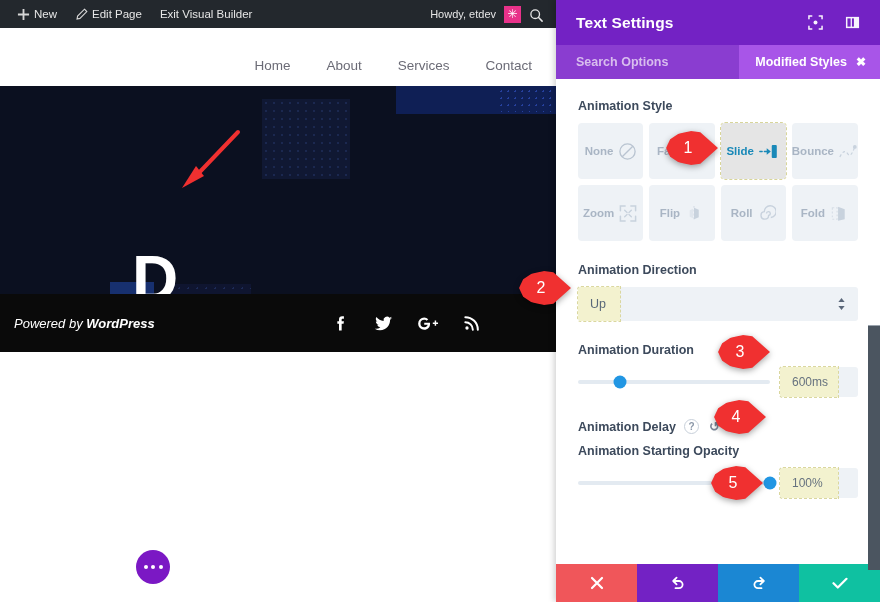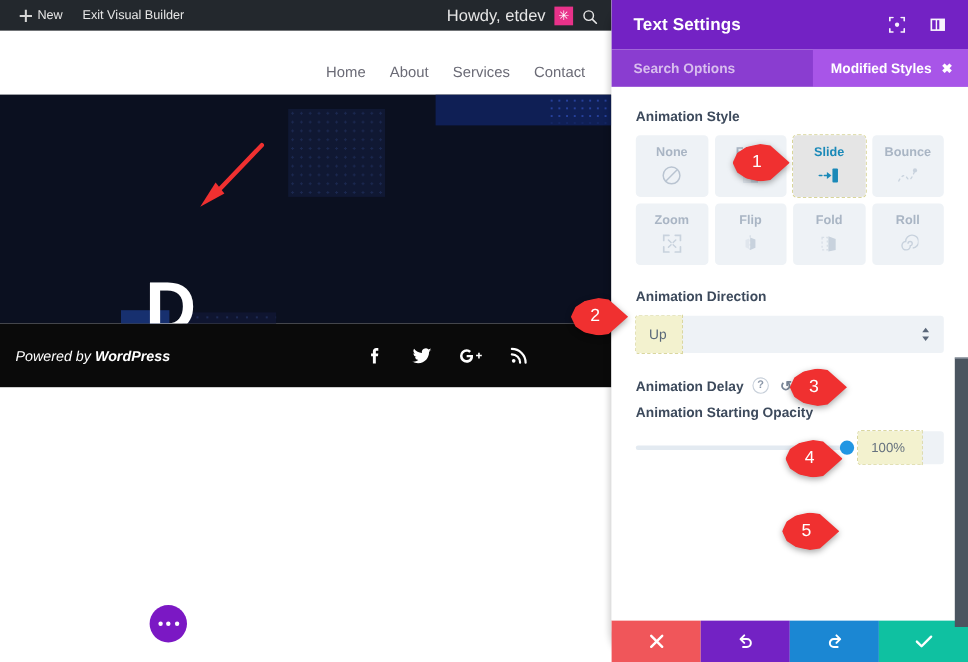--- a/index.html
+++ b/index.html
@@ -22,34 +22,34 @@
     display: flex; align-items: center; font-size: 11.5px;
     padding: 0 8px; white-space: nowrap;
   }
   .wpbar-left { display: flex; align-items: center; gap: 0; }
   .wpbar-item {
     display: flex; align-items: center; gap: 4px;
     padding: 0 9px; height: 28px; line-height: 28px; color: #e6e6e6;
   }
   .wpbar-spacer { flex: 1; }
   .wpbar-right { display: flex; align-items: center; gap: 8px; padding-right: 6px; }
-  .howdy { font-size: 15px; color: #e6e6e6; }
+  .howdy { font-size: 11px; color: #e6e6e6; }
   .avatar-box {
     width: 17px; height: 17px; background: #e8328a;
     display: flex; align-items: center; justify-content: center;
     color: #fff; font-size: 12px; line-height: 1;
   }
   .wp-ico { width: 13px; height: 13px; display: inline-block; }
   .wp-ico svg { display: block; }
 
   
   .site-nav {
     height: 58px; background: #fff;
     display: flex; align-items: center; justify-content: flex-end;
-    gap: 22px; padding-right: 24px; padding-top: 16px;
+    gap: 36px; padding-right: 24px; padding-top: 16px;
   }
   .site-nav a { color: #6b6b76; font-size: 13.5px; text-decoration: none; }
 
   
   .hero {
     position: relative; height: 208px; background: #0b1020; overflow: hidden;
   }
   .hero .blk { position: absolute; }
   .b-topright { right: 0; top: 0; width: 160px; height: 28px; background: #0f1f55; }
   .b-dots-tr {
@@ -96,21 +96,20 @@
     background: #7b18c4;
     display: flex; align-items: center; justify-content: center; gap: 3.5px;
   }
   .divi-fab i { width: 4px; height: 4px; border-radius: 50%; background: #fff; display: block; }
 
   
   .panel {
     position: absolute; right: 0; top: 0; width: 324px; height: 602px;
     background: #ffffff; display: flex; flex-direction: column;
     box-shadow: -2px 0 6px rgba(0,0,0,.18);
-    border-radius: 30px;
   }
   .panel-head {
     height: 45px; background: #7322c4; display: flex; align-items: center;
     padding: 0 20px; color: #fff;
   }
   .panel-title { font-size: 15.5px; font-weight: 700; letter-spacing: .1px; }
   .panel-head-actions { margin-left: auto; display: flex; align-items: center; gap: 22px; }
   .panel-head-actions span { display: inline-flex; opacity: .95; }
 
   .panel-search {
@@ -141,21 +140,21 @@
   }
   .lbl-ico.reset { border: none; font-size: 13px; color: #7b8798; }
 
   
   .anim-grid {
     display: grid; grid-template-columns: repeat(4, 1fr); gap: 6px;
     margin-bottom: 22px;
   }
   .anim-cell {
     background: #eef2f6; border-radius: 4px; height: 56px;
-    display: flex; flex-direction: column; align-items: center;
+    display: flex; flex-direction: row; align-items: center;
     justify-content: center; gap: 4px; color: #a9b5c4;
     font-size: 11.5px; font-weight: 700;
   }
   .anim-cell.active {
     background: #e5e5e5; color: #1a89b8;
     outline: 1px dashed #d8d59a;
   }
   .anim-cell .ic { height: 20px; display: flex; align-items: center; }
   .anim-cell svg { display: block; }
 
@@ -249,20 +248,28 @@
 
     <div class="wpbar">
       <div class="wpbar-left">
         <div class="wpbar-item">
           <span class="wp-ico">
             <svg viewBox="0 0 14 14" width="13" height="13">
                 <path d="M6 1h2v5h5v2H8v5H6V8H1V6h5z" fill="#d6d6d6"></path>
               </svg>
           </span>
           <span>New</span>
+        </div>
+        <div class="wpbar-item">
+          <span class="wp-ico">
+            <svg viewBox="0 0 14 14" width="13" height="13">
+                <path d="M10.2 1.3l2.5 2.5-7.4 7.4-3.1.6.6-3.1z" fill="none" stroke="#d6d6d6" stroke-width="1.2"></path>
+              </svg>
+          </span>
+          <span>Edit Page</span>
         </div>
         <div class="wpbar-item">
           <span>Exit Visual Builder</span>
         </div>
       </div>
       <div class="wpbar-spacer"></div>
       <div class="wpbar-right">
         <span class="howdy">Howdy, etdev</span>
         <span class="avatar-box">✳</span>
         <span class="wp-ico">
@@ -425,53 +432,63 @@
           <span class="ic">
             <svg width="20" height="19" viewBox="0 0 20 20">
               <path d="M10 2v16" stroke="#d5dde5" stroke-width="1.2" stroke-dasharray="2 2"></path>
               <path d="M10 4 L15 6 V14 L10 16z" fill="#c8d2dd"></path>
               <path d="M9 5 L5.5 6.5 V13.5 L9 15z" fill="#e0e6ed"></path>
             </svg>
           </span>
         </div>
 
         <div class="anim-cell">
+          <span>Roll</span>
+          <span class="ic">
+            <svg width="19" height="19" viewBox="0 0 20 20">
+              <path d="M10 10 a2 2 0 1 1 2.2 2 a4 4 0 1 1-4.5-4 a6.2 6.2 0 1 1 6.8 6.2" fill="none" stroke="#c8d2dd" stroke-width="1.4"></path>
+            </svg>
+          </span>
+        </div>
+
+        <div class="anim-cell">
           <span>Fold</span>
           <span class="ic">
             <svg width="20" height="19" viewBox="0 0 20 20">
               <rect x="3" y="4" width="5" height="12" fill="none" stroke="#d7dee6" stroke-width="1.2" stroke-dasharray="2 2"></rect>
               <path d="M9 3 L16 5.5 V16 L9 17.5z" fill="#c8d2dd"></path>
-            </svg>
-          </span>
-        </div>
-
-        <div class="anim-cell">
-          <span>Roll</span>
-          <span class="ic">
-            <svg width="19" height="19" viewBox="0 0 20 20">
-              <path d="M10 10 a2 2 0 1 1 2.2 2 a4 4 0 1 1-4.5-4 a6.2 6.2 0 1 1 6.8 6.2" fill="none" stroke="#c8d2dd" stroke-width="1.4"></path>
             </svg>
           </span>
         </div>
       </div>
 
       <div class="field-label">Animation Direction</div>
       <div class="select-row">
         <div class="select-box">
           <div class="select-hl"></div>
           <span class="select-val">Up</span>
           <span class="select-arrows">
             <svg width="9" height="14" viewBox="0 0 9 14">
                 <path d="M4.5 1 7.6 5H1.4z" fill="#5a6779"></path>
                 <path d="M4.5 13 1.4 9h6.2z" fill="#5a6779"></path>
               </svg>
           </span>
         </div>
       </div>
 
+      <div class="field-label">Animation Duration</div>
+      <div class="slider-row">
+        <div class="slider-track">
+          <div class="slider-knob" id="knob-duration" style="left: 22%;"></div>
+        </div>
+        <div class="slider-val">
+          <div class="val-hl"></div>
+          <span class="val-text">600ms</span>
+        </div>
+      </div>
 
       <div class="field-label">
         <span>Animation Delay</span>
         <span class="lbl-ico">?</span>
         <span class="lbl-ico reset">↺</span>
       </div>
 
       <div class="field-label">Animation Starting Opacity</div>
       <div class="slider-row">
         <div class="slider-track">

